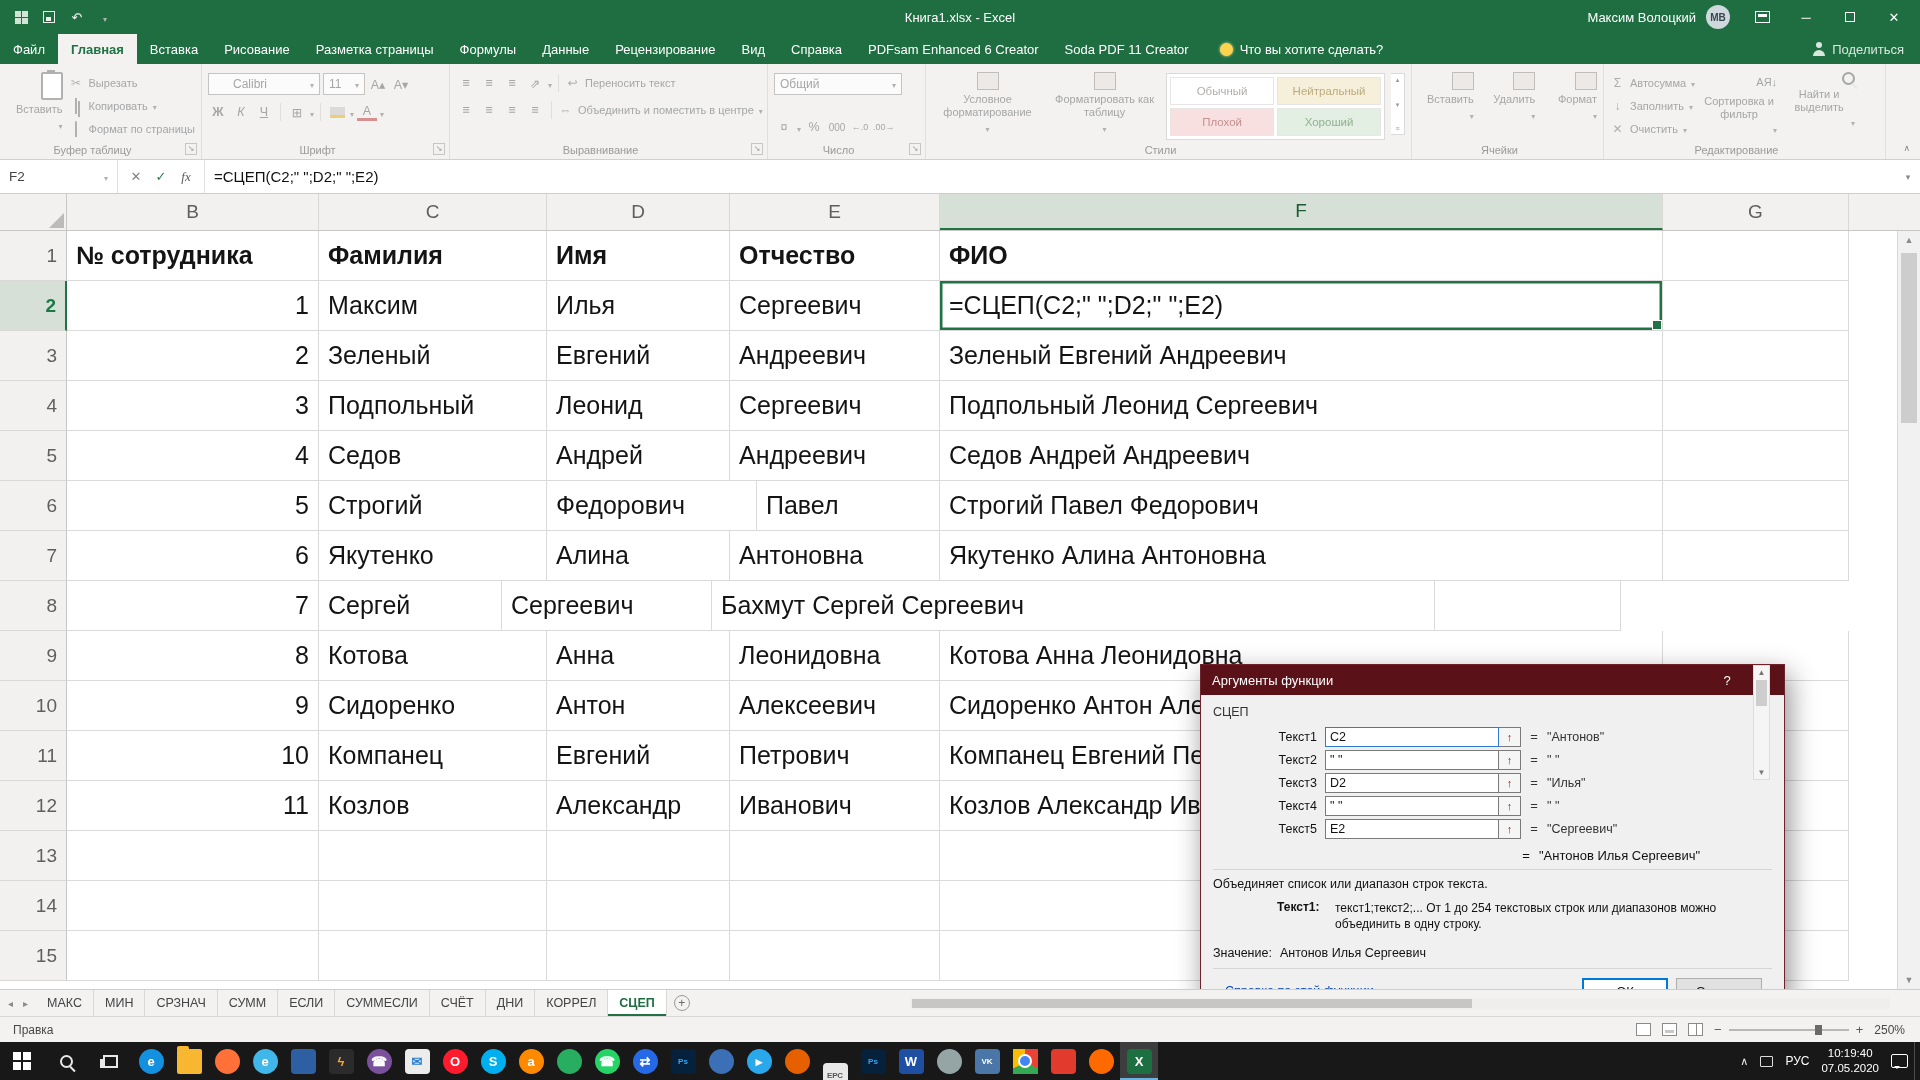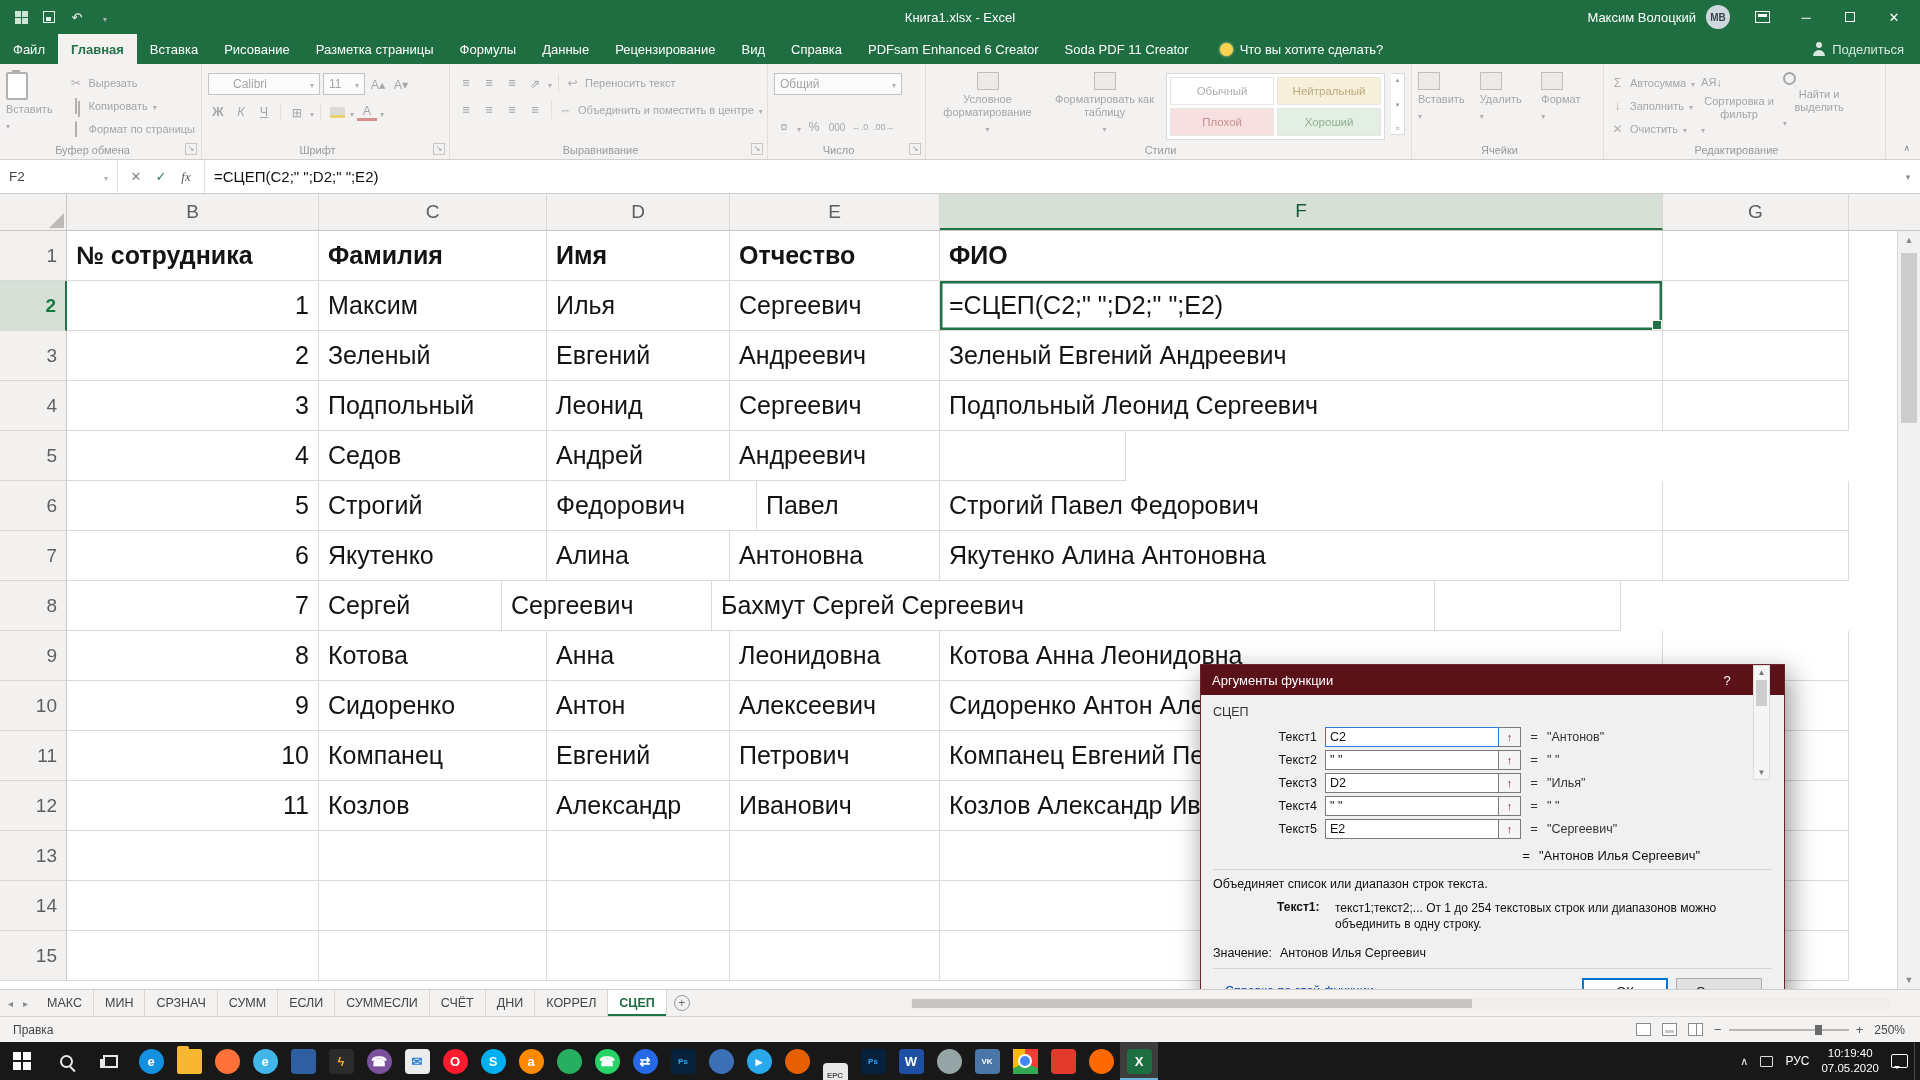--- a/index.html
+++ b/index.html
@@ -32,21 +32,21 @@
   .share{margin-left:auto;display:flex;align-items:center;gap:7px;padding-right:16px;color:#d9e8de;}
   .person{width:12px;height:6px;border-radius:6px 6px 0 0;background:#d9e8de;position:relative;margin-top:8px;}
   .person::before{content:"";position:absolute;left:3px;top:-8px;width:6px;height:6px;border-radius:50%;background:#d9e8de;}
 
   
   .ribbon{height:96px;background:#f3f2f1;display:flex;border-bottom:1px solid #d2d0ce;position:relative;}
   .rgroup{position:relative;padding:5px 6px 20px;border-right:1px solid #e1dfdd;display:flex;gap:6px;}
   .glabel{position:absolute;bottom:3px;left:0;right:16px;text-align:center;font-size:11px;color:#9a9a9a;white-space:nowrap;}
   .launcher{position:absolute;right:4px;bottom:4px;width:12px;height:12px;border:1px solid #c8c6c4;color:#9a9a9a;font-size:8px;line-height:10px;text-align:center;}
   .launcher::after{content:"↘";}
-  .big-btn{width:58px;display:flex;flex-direction:column;align-items:flex-start;gap:3px;padding-top:3px;font-size:11px;color:#a6a6a6;text-align:center;line-height:1.15;}
+  .big-btn{width:58px;display:flex;flex-direction:column;align-items:flex-end;gap:3px;padding-top:3px;font-size:11px;color:#a6a6a6;text-align:center;line-height:1.15;}
   .drop::after{content:"▾";font-size:8px;color:#b3b1af;}
   .small-col{display:flex;flex-direction:column;gap:5px;padding-top:5px;}
   .sbtn{display:flex;align-items:center;gap:5px;font-size:11px;color:#a6a6a6;height:18px;white-space:nowrap;}
   .sic{width:15px;text-align:center;font-size:12px;color:#b0aeac;}
   .ic-clipboard{width:22px;height:28px;border:2px solid #b3b1af;border-radius:2px;position:relative;background:#fff;}
   .ic-clipboard::before{content:"";position:absolute;left:4px;top:-4px;width:8px;height:4px;background:#b3b1af;}
   .ic-copy{width:9px;height:11px;border:1px solid #b3b1af;background:#fff;box-shadow:3px 3px 0 -1px #fff,3px 3px 0 0 #b3b1af;}
   .ic-brush{width:10px;height:10px;border:1px solid #b3b1af;border-radius:1px 6px 1px 1px;background:#e8e6e4;}
   .vstack{display:flex;flex-direction:column;}
   .font-row{display:flex;align-items:center;gap:3px;}
@@ -264,21 +264,21 @@
       <div class="sbtn">
           <span class="sic"><span class="ic-copy"></span></span>
           <span>Копировать</span>
           <span class="drop"></span>
         </div>
       <div class="sbtn">
           <span class="sic"><span class="ic-brush"></span></span>
           <span>Формат по страницы</span>
         </div>
     </div>
-    <div class="glabel">Буфер обмена</div>
+    <div class="glabel">Буфер таблицу</div>
     <span class="launcher"></span>
   </div>
 
   <div class="rgroup" style="width:248px">
     <div class="vstack" style="padding-top:4px;gap:7px">
       <div class="font-row">
         <div class="combo fname">
             <span>Calibri</span>
             <span class="drop"></span>
           </div>
@@ -500,20 +500,21 @@
         <div class="cell" style="width: 210px;">Сергеевич</div>
         <div class="cell" style="width: 723px;">Подпольный Леонид Сергеевич</div>
         <div class="cell" style="width: 186px;"></div>
       </div>
       <div class="grid-row">
         <div class="row-h">5</div>
         <div class="cell num" style="width: 252px;">4</div>
         <div class="cell" style="width: 228px;">Седов</div>
         <div class="cell" style="width: 183px;">Андрей</div>
         <div class="cell" style="width: 210px;">Андреевич</div>
+        <div class="cell" style="width: 723px;">Седов Андрей Андреевич</div>
         <div class="cell" style="width: 186px;"></div>
       </div>
       <div class="grid-row">
         <div class="row-h">6</div>
         <div class="cell num" style="width: 252px;">5</div>
         <div class="cell" style="width: 228px;">Строгий</div>
         <div class="cell" style="width: 210px;">Федорович</div>
         <div class="cell" style="width: 183px;">Павел</div>
         <div class="cell" style="width: 723px;">Строгий Павел Федорович</div>
         <div class="cell" style="width: 186px;"></div>

